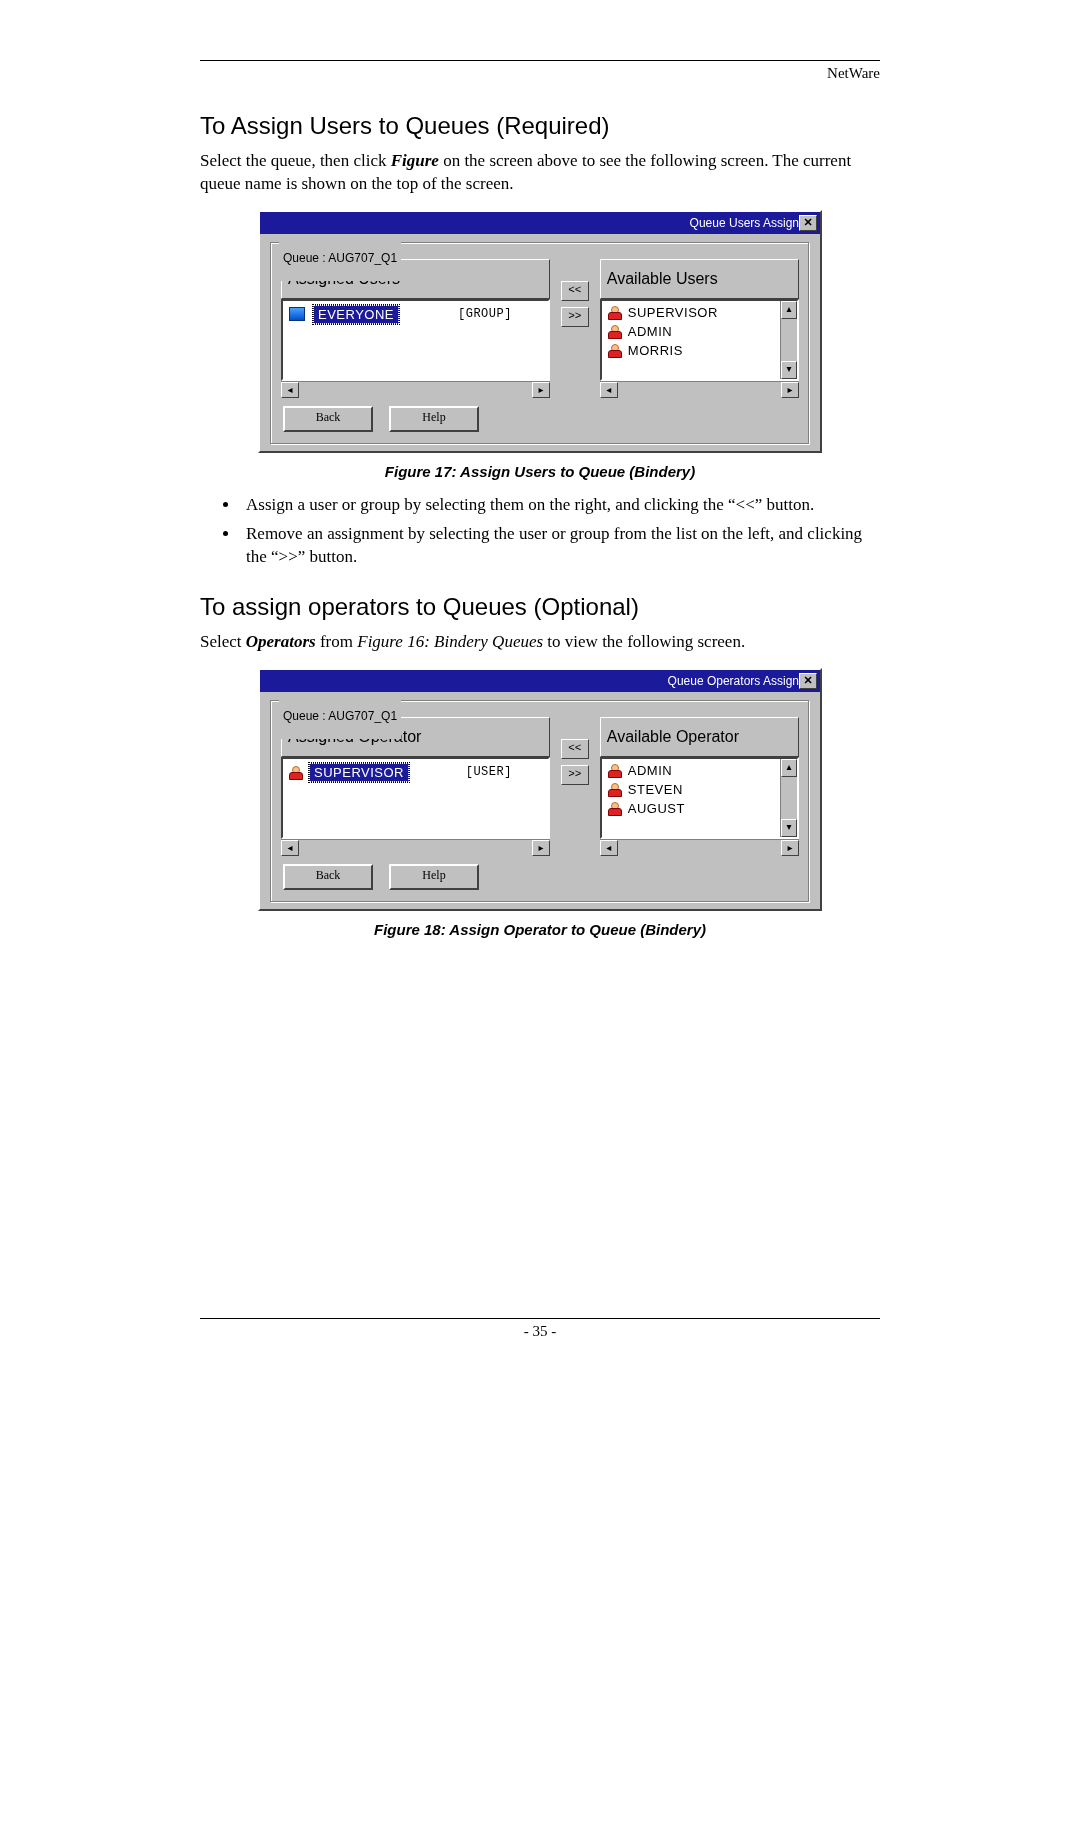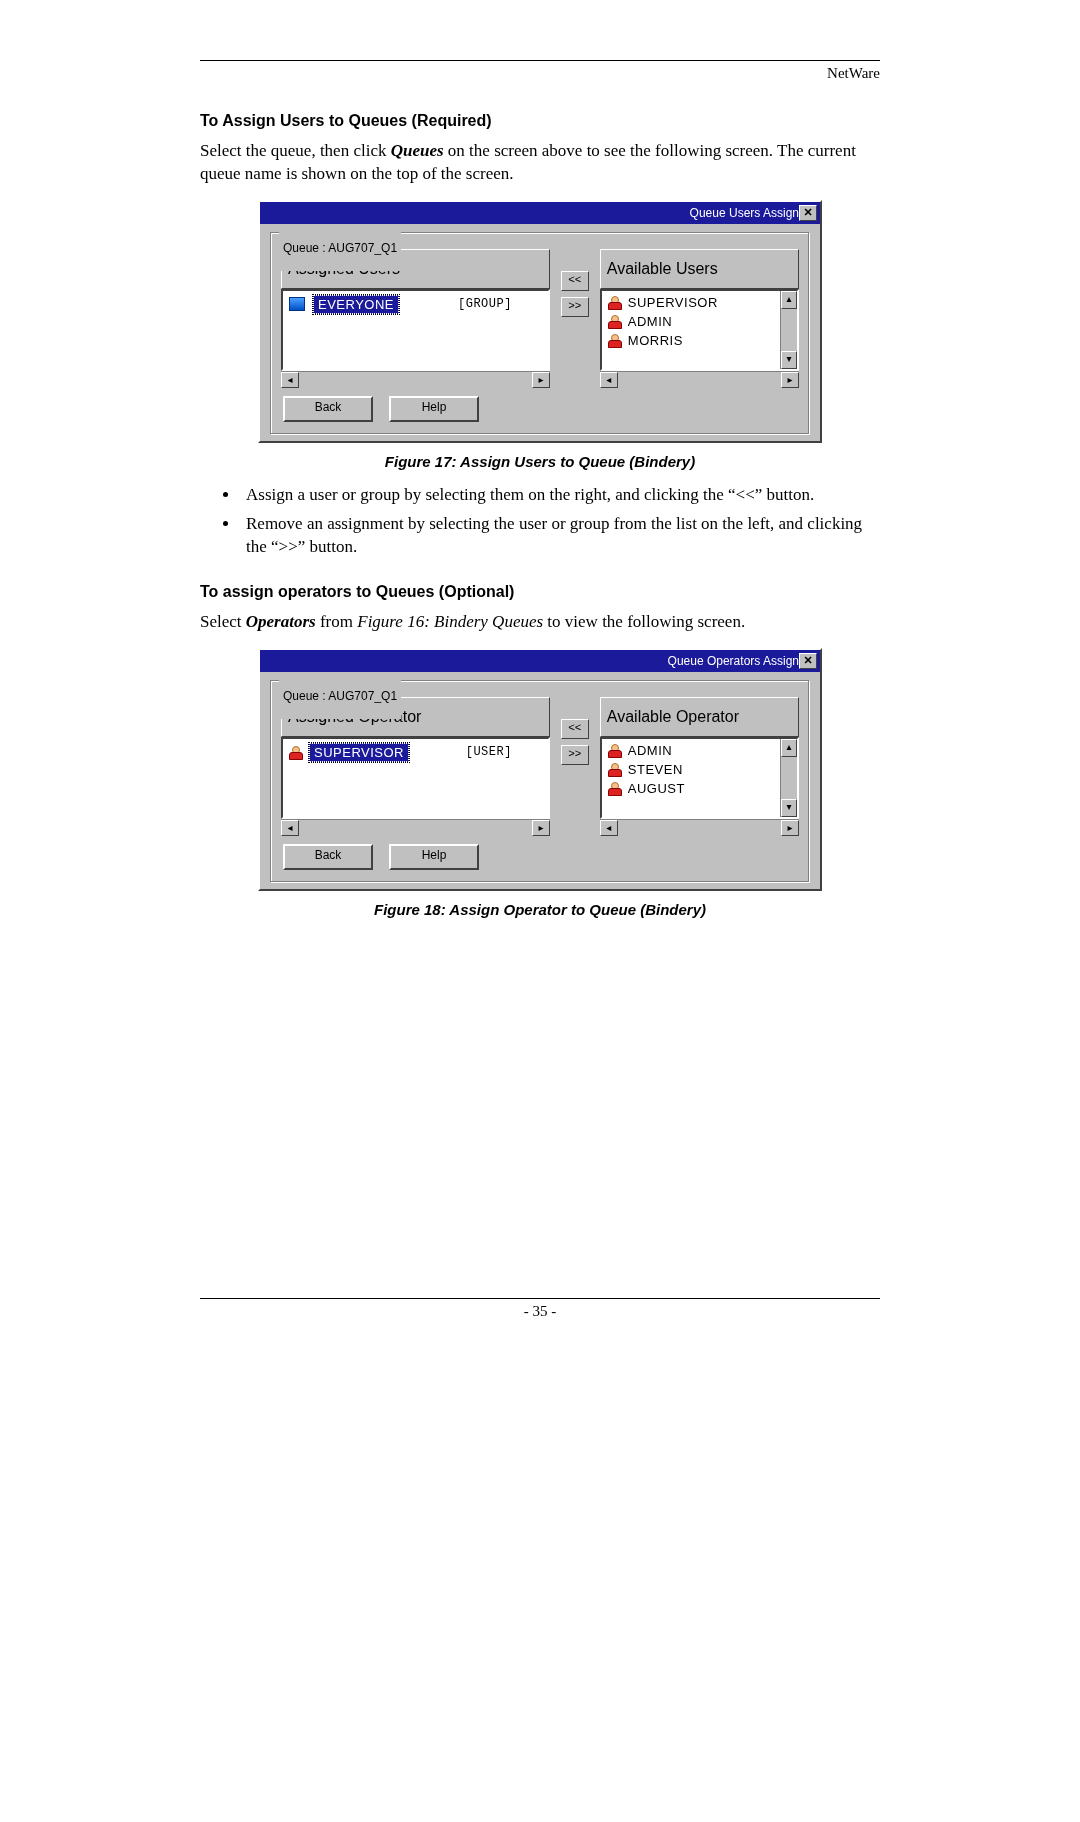--- a/index.html
+++ b/index.html
@@ -19,22 +19,22 @@
     border-top: 1.5px solid #000;
     margin-bottom: 4px;
   }
   .header-label {
     text-align: right;
     font-size: 15px;
     margin-bottom: 30px;
   }
   h3.section-title {
     font-family: Arial, Helvetica, sans-serif;
-    font-weight: bold;
-    font-size: 16px;
+    font-weight: normal;
+    font-size: 24px;
     margin: 24px 0 10px 0;
   }
   p.body {
     font-size: 17px;
     line-height: 1.35;
     margin: 6px 0 14px 0;
   }
   ul.bullets {
     margin: 8px 0 18px 0;
     padding-left: 40px;
@@ -227,20 +227,21 @@
     width: 16px; text-align: center; line-height: 14px;
     font-size: 10px;
     border-top: 1px solid #fff; border-left: 1px solid #fff;
     border-right: 1px solid #404040; border-bottom: 1px solid #404040;
     background: #c0c0c0;
   }
   .button-row {
     display: flex;
     gap: 16px;
     padding: 8px 2px 2px 2px;
+    font-family: Liberation Serif, serif;
   }
   .win-button {
     width: 86px; height: 22px;
     background: #c0c0c0;
     border-top: 2px solid #fff;
     border-left: 2px solid #fff;
     border-right: 2px solid #404040;
     border-bottom: 2px solid #404040;
     font-size: 12px; text-align: center;
     line-height: 18px; cursor: default;
@@ -258,21 +259,21 @@
 </head>
 <body>
 
 <div class="page">
 
   <div class="top-rule"></div>
   <div class="header-label">NetWare</div>
 
   <h3 class="section-title">To Assign Users to Queues (Required)</h3>
   <p class="body">
-    <span>Select the queue, then click </span><span class="bold-italic">Queues</span><span> on the screen above to see the following screen. The current queue name is shown on the top of the screen.</span>
+    <span>Select the queue, then click </span><span class="bold-italic">Figure</span><span> on the screen above to see the following screen. The current queue name is shown on the top of the screen.</span>
   </p>
 
   <div class="win-dialog">
     <div class="titlebar">
       <span class="title-text">Queue Users Assign</span>
       <span class="close-btn">✕</span>
     </div>
     <div class="groupbox">
       <span class="group-legend">Queue : AUG707_Q1</span>
       <div class="lists-row">

